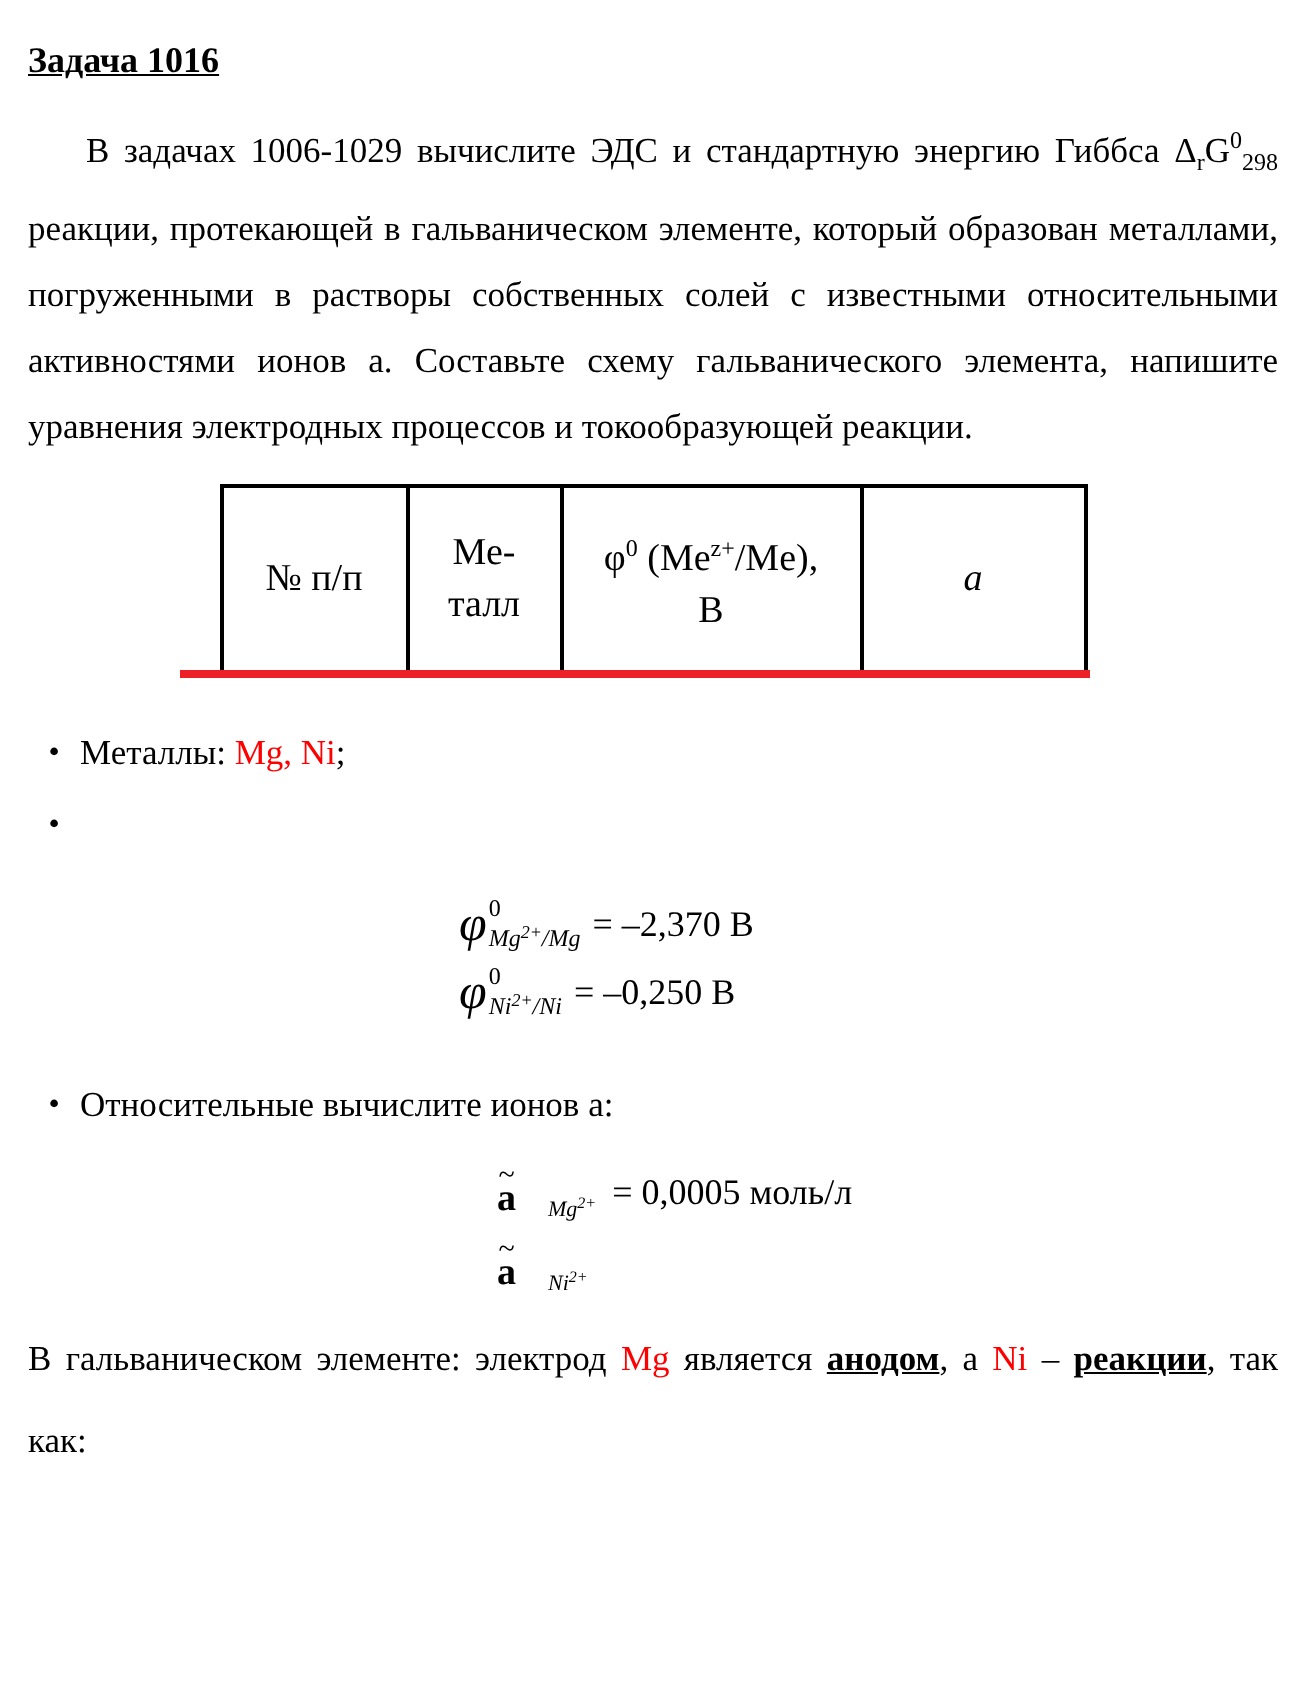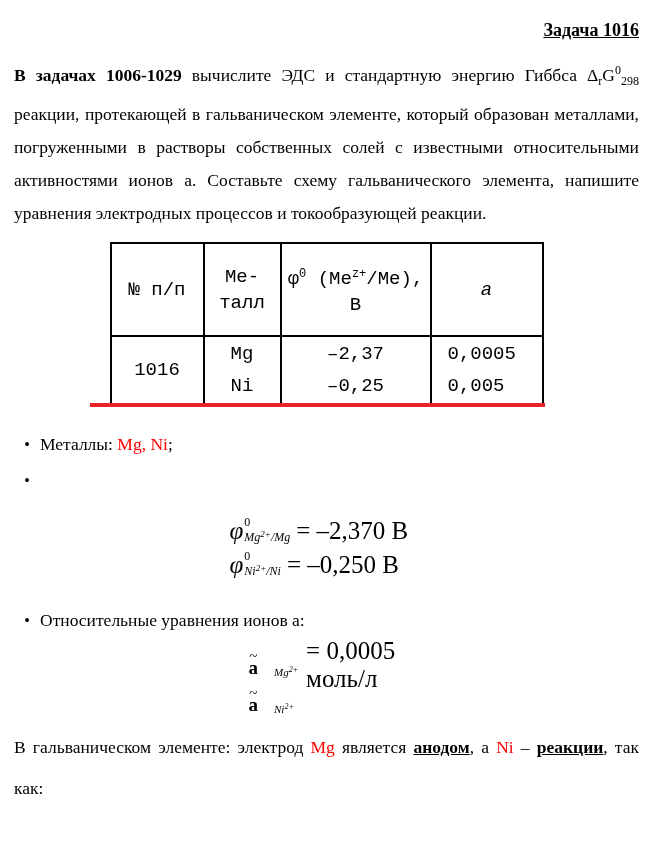--- a/index.html
+++ b/index.html
@@ -6,37 +6,37 @@
   html, body { background: #ffffff; }
   body {
     width: 653px; height: 844px; overflow: hidden;
     font-family: "Liberation Serif", "DejaVu Serif", serif;
     color: #000;
   }
   .page { padding: 20px 14px 0 14px; }
 
   
   .doc-title {
-    text-align: right; font-weight: bold; font-size: 18px;
+    text-align: left; font-weight: bold; font-size: 18px;
     text-decoration: underline;
   }
 
   
   .intro {
     margin-top: 13px; font-size: 17.5px; line-height: 33px;
     text-align: justify;
   }
-  .intro b { font-weight: bold; }
+  .intro b { font-weight: normal; margin-left: 29px; }
   .fsub { font-size: 12px; vertical-align: -4px; }
   .fsup { font-size: 12px; vertical-align: 7px; }
 
   
   .tbl-wrap { margin-top: 12px; }
   table.doc-table {
-    border-collapse: collapse; margin: 0 auto; table-layout: fixed; font-family: Liberation Mono, monospace;
+    border-collapse: collapse; margin: 0 auto; table-layout: fixed;
   }
   table.doc-table td {
     border: 2.5px solid #000; text-align: center; vertical-align: middle;
     font-size: 19px;
   }
   .hdr td { height: 93px; line-height: 26px; }
   .c1 { width: 93px; }
   .c2 { width: 77px; }
   .c3 { width: 150px; margin-left: 24px; }
   .c4 { width: 112px; }
@@ -66,21 +66,21 @@
   .pot-block { width: 250px; margin: 22px auto 0 auto; position: relative; left: 28px; }
   .formula-line { display: flex; align-items: center; height: 34px; }
   .phi { font-style: italic; font-size: 25px; line-height: 25px; }
   .supsub {
     display: inline-flex; flex-direction: column; align-items: flex-start;
     margin: 0 6px 0 1px;
   }
   .supsub .s-top { font-size: 12px; line-height: 11px; }
   .supsub .s-bot { font-size: 12px; line-height: 13px; font-style: italic; }
   .tiny-sup { font-size: 9px; vertical-align: 4px; font-style: italic; }
-  .f-value { font-size: 25px; }
+  .f-value { font-size: 18px; }
 
   
   .act-block { width: 180px; margin: 18px auto 0 auto; position: relative; left: 12px; }
   .act-line { display: flex; align-items: center; margin-bottom: 7px; height: 30px; }
   .atilde { display: inline-flex; flex-direction: column; align-items: center; }
   .atilde .tld { font-size: 15px; line-height: 6px; }
   .atilde .abase { font-size: 19px; font-weight: bold; line-height: 18px; }
   .act-sub { font-size: 11px; font-style: italic; margin: 14px 8px 0 16px; }
   .act-sub .tiny-sup { font-size: 8px; }
 
@@ -100,26 +100,20 @@
   <p class="intro"><b>В задачах 1006-1029</b><span> вычислите ЭДС и стандартную энергию Гиббса </span><span>Δ</span><span class="fsub">r</span><span>G</span><span class="fsup">0</span><span class="fsub">298</span><span> реакции, протекающей в гальваническом элементе, который образован металлами, погруженными в растворы собственных солей с известными относительными активностями ионов a. Составьте схему гальванического элемента, напишите уравнения электродных процессов и токообразующей реакции.</span></p>
 
   <div class="tbl-wrap">
     <table class="doc-table">
       <tbody>
           <tr class="hdr">
         <td class="c1">№ п/п</td>
         <td class="c2"><span>Ме-</span><br><span>талл</span></td>
         <td class="c3"><span>φ</span><span class="hsup">0</span><span> (Me</span><span class="hsup">z+</span><span>/Me),</span><br><span>В</span></td>
         <td class="c4">a</td>
-      </tr>
-      <tr class="datarow">
-        <td class="c1">1016</td>
-        <td class="c2"><span>Mg</span><br><span>Ni</span></td>
-        <td class="c3"><span>–2,37</span><br><span>–0,25</span></td>
-        <td class="c4"><span>0,0005</span><br><span>0,005</span></td>
       </tr>
     </tbody>
       </table>
     <div class="table-underline" style="background: rgb(236, 33, 39);"></div>
   </div>
 
 
   <div class="bullet b1">
     <span class="dot">•</span>
     <span><span>Металлы: </span><span class="accent-red" style="color: rgb(255, 0, 0);">Mg, Ni</span><span>;</span></span>
@@ -143,21 +137,21 @@
         <span class="supsub">
           <span class="s-top">0</span>
           <span class="s-bot"><span>Ni</span><span class="tiny-sup">2+</span><span>/Ni</span></span>
         </span>
         <span class="f-value">= –0,250 В</span>
     </div>
   </div>
 
   <div class="bullet b3">
     <span class="dot">•</span>
-    <span>Относительные уравнения ионов a:</span>
+    <span>Относительные вычислите ионов a:</span>
   </div>
 
   <div class="act-block">
     <div class="act-line">
       <span class="atilde">
           <span class="tld">~</span>
           <span class="abase">a</span>
         </span>
         <span class="act-sub"><span>Mg</span><span class="tiny-sup">2+</span></span>
         <span class="f-value">= 0,0005 моль/л</span>

